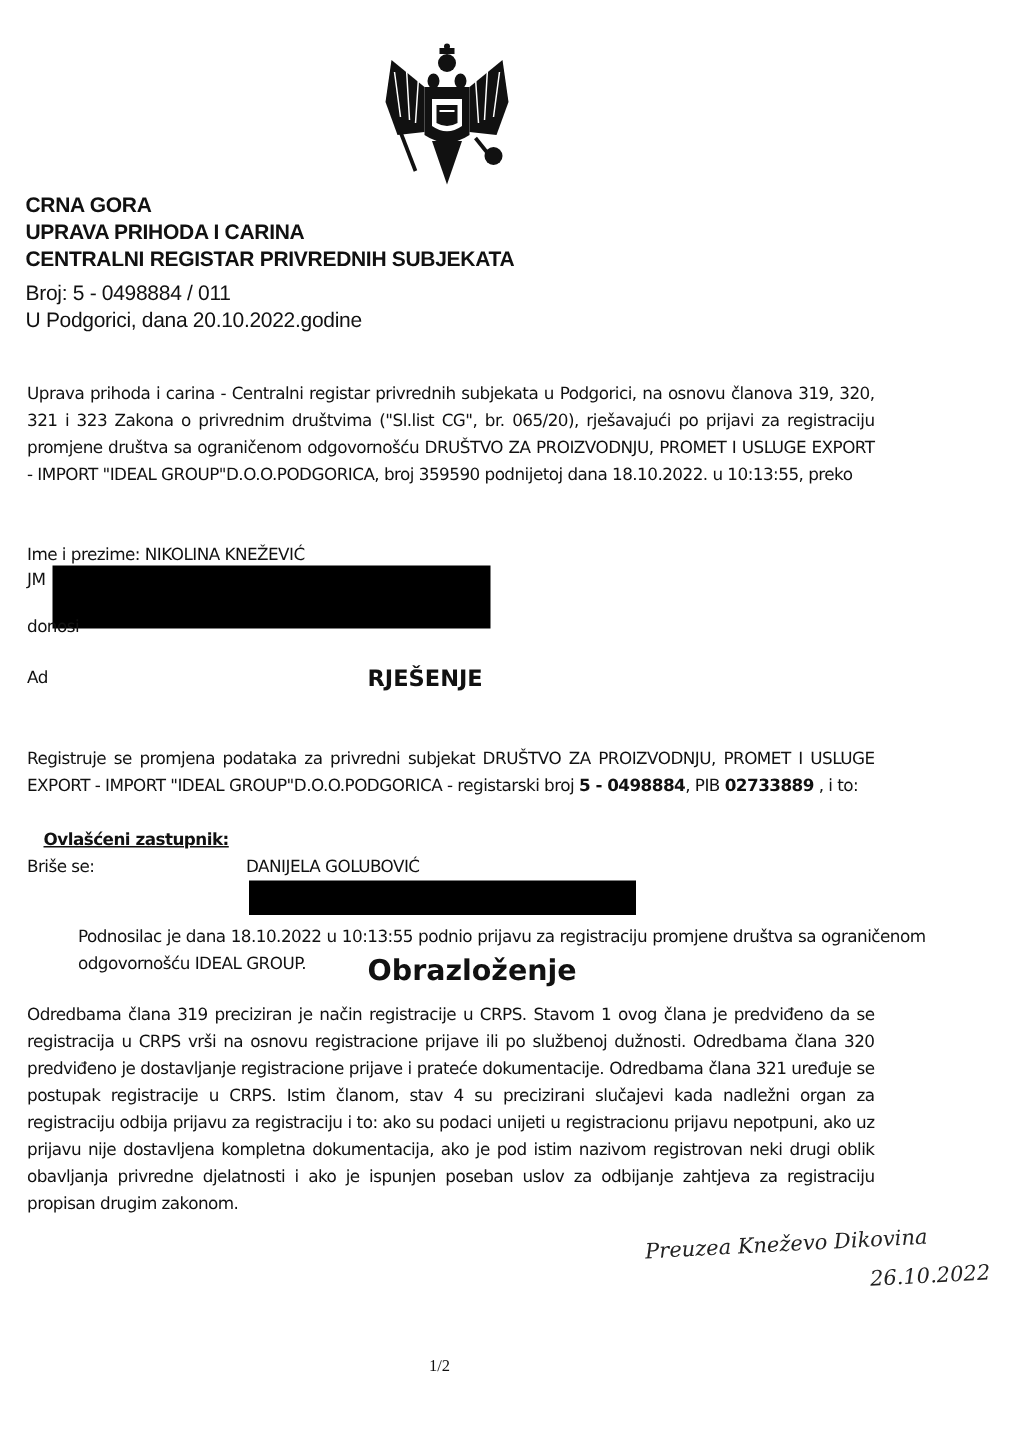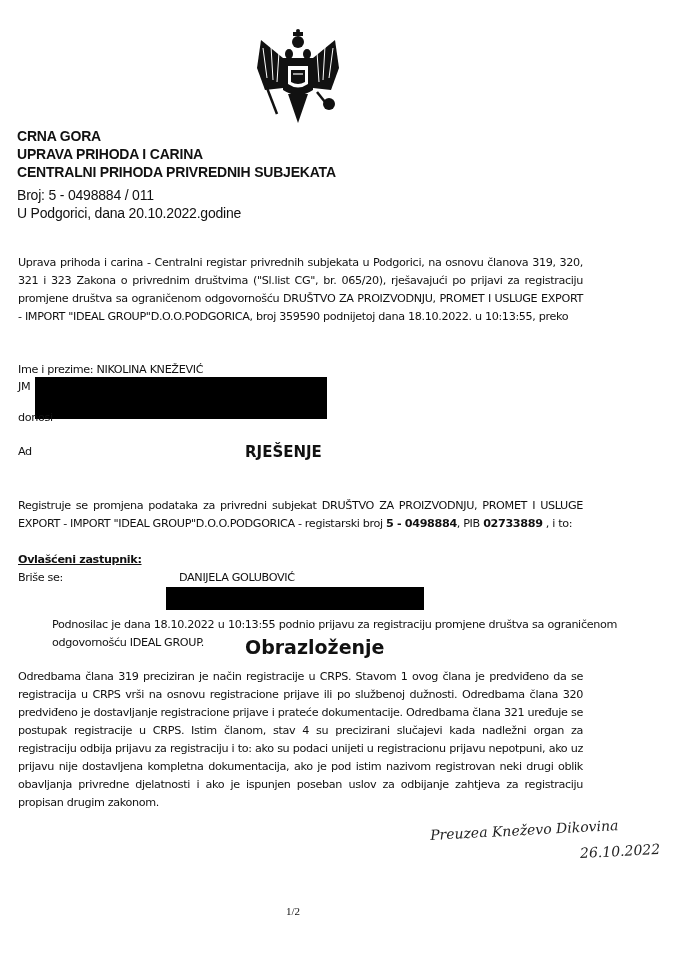--- a/index.html
+++ b/index.html
@@ -7,21 +7,21 @@
       width: 679px; height: 960px; background: #ffffff; position: relative; overflow: hidden;
       color: #111111;
     }
     .abs { position: absolute; }
     .hdr { font-family: "Liberation Sans", sans-serif; font-size: 14px; line-height: 18px; letter-spacing: -0.2px; }
     .hdr-bold { font-weight: bold; }
     .body-txt { font-family: "DejaVu Sans", sans-serif; font-size: 11.2px; line-height: 18px; letter-spacing: -0.35px; }
     .just { text-align: justify; text-align-last: left; }
     .redact { background: #000; }
     .title { font-family: "DejaVu Sans", sans-serif; font-weight: bold; font-size: 14px; }
-    .uline { text-decoration: underline; font-weight: bold; }
+    .uline { text-decoration: underline; font-weight: bold; margin-left: 11px; }
     .sig { font-family: "DejaVu Serif", serif; font-style: italic; color: #222; transform: rotate(-3deg); }
     .pg { font-family: "DejaVu Sans", sans-serif; font-size: 11px; }
     p { margin: 0; }
   </style>
 </head>
 <body>
 
 <div class="abs" style="left:253px; top:28px; width:90px; height:100px;">
   <svg width="90" height="100" viewBox="0 0 90 100">
 
@@ -44,21 +44,21 @@
 
     <path d="M35 66 L45 95 L55 66 Z" fill="#111"></path>
     <path d="M14 60 L24 86" stroke="#111" stroke-width="2.5"></path>
     <circle cx="76" cy="76" r="6" fill="#111"></circle>
     <path d="M64 64 L72 74" stroke="#111" stroke-width="2.5"></path>
   </svg>
 </div>
 
 <div class="abs hdr hdr-bold" style="left:17px; top:127px;">CRNA GORA</div>
 <div class="abs hdr hdr-bold" style="left:17px; top:145px;">UPRAVA PRIHODA I CARINA</div>
-<div class="abs hdr hdr-bold" style="left:17px; top:163px;">CENTRALNI PRIHODA PRIVREDNIH SUBJEKATA</div>
+<div class="abs hdr hdr-bold" style="left:17px; top:163px;">CENTRALNI REGISTAR PRIVREDNIH SUBJEKATA</div>
 <div class="abs hdr" style="left:17px; top:186px;">Broj: 5 - 0498884 / 011</div>
 <div class="abs hdr" style="left:17px; top:204px;">U Podgorici, dana  20.10.2022.godine</div>
 
 <p class="abs body-txt just" style="left:18px; top:254px; width:565px;">Uprava prihoda i carina - Centralni registar privrednih subjekata u Podgorici, na osnovu članova 319, 320, 321 i 323 Zakona o privrednim društvima ("Sl.list CG", br. 065/20), rješavajući po prijavi za registraciju promjene društva sa ograničenom odgovornošću DRUŠTVO ZA PROIZVODNJU, PROMET I USLUGE EXPORT - IMPORT "IDEAL GROUP"D.O.O.PODGORICA, broj 359590 podnijetoj dana 18.10.2022. u 10:13:55, preko</p>
 
 <div class="abs body-txt" style="left:18px; top:361px;">Ime i prezime: NIKOLINA KNEŽEVIĆ</div>
 <div class="abs body-txt" style="left:18px; top:378px;text-align:center;">JM</div>
 <div class="abs body-txt" style="left:18px; top:395px;margin-top:48px;">Ad</div>
 <div class="abs redact" style="left:35px; top:377px; width:292px; height:42px;"></div>
 
@@ -66,21 +66,21 @@
 
 <div class="abs title" style="left:245px; top:443px; font-size:15px;">RJEŠENJE</div>
 
 <p class="abs body-txt just" style="left:18px; top:497px; width:565px;">
   <span>Registruje se promjena podataka za privredni subjekat DRUŠTVO ZA PROIZVODNJU, PROMET I USLUGE EXPORT - IMPORT "IDEAL GROUP"D.O.O.PODGORICA  - registarski broj </span><b>5 - 0498884</b><span>, PIB</span>
   <b>02733889</b><span> , i to:</span>
 </p>
 
 <div class="abs body-txt uline" style="left:18px; top:551px;">Ovlašćeni zastupnik:</div>
 <div class="abs body-txt" style="left:18px; top:569px;">Briše se:</div>
-<div class="abs body-txt" style="left:179px; top:569px;text-align:center;">DANIJELA GOLUBOVIĆ</div>
+<div class="abs body-txt" style="left:164px; top:569px;text-align:center;">DANIJELA GOLUBOVIĆ</div>
 <div class="abs redact" style="left:166px; top:587px; width:258px; height:23px;"></div>
 
 <div class="abs title" style="left:245px; top:636px; font-size:19px;">Obrazloženje</div>
 
 <p class="abs body-txt just" style="left:18px; top:616px; width:565px;margin-left:34px;">Podnosilac je dana 18.10.2022 u 10:13:55 podnio prijavu za registraciju promjene društva sa ograničenom odgovornošću IDEAL GROUP.</p>
 <p class="abs body-txt just" style="left:18px; top:668px; width:565px;">Odredbama člana 319 preciziran je način registracije u CRPS. Stavom 1 ovog člana je predviđeno da se registracija u CRPS vrši na osnovu registracione prijave ili po službenoj dužnosti. Odredbama člana 320 predviđeno je dostavljanje registracione prijave i prateće dokumentacije. Odredbama člana 321 uređuje se postupak registracije u CRPS. Istim članom, stav 4 su precizirani slučajevi kada nadležni organ za registraciju odbija prijavu za registraciju i to: ako su podaci unijeti u registracionu prijavu nepotpuni, ako uz prijavu nije dostavljena kompletna dokumentacija, ako je pod istim nazivom registrovan neki drugi oblik obavljanja privredne djelatnosti i ako je ispunjen poseban uslov za odbijanje zahtjeva za registraciju propisan drugim zakonom.</p>
 
 <div class="abs sig" style="left:430px; top:822px; font-size:14px;">Preuzea Kneževo Dikovina</div>
 <div class="abs sig" style="left:580px; top:843px; font-size:14px;">26.10.2022</div>
 

